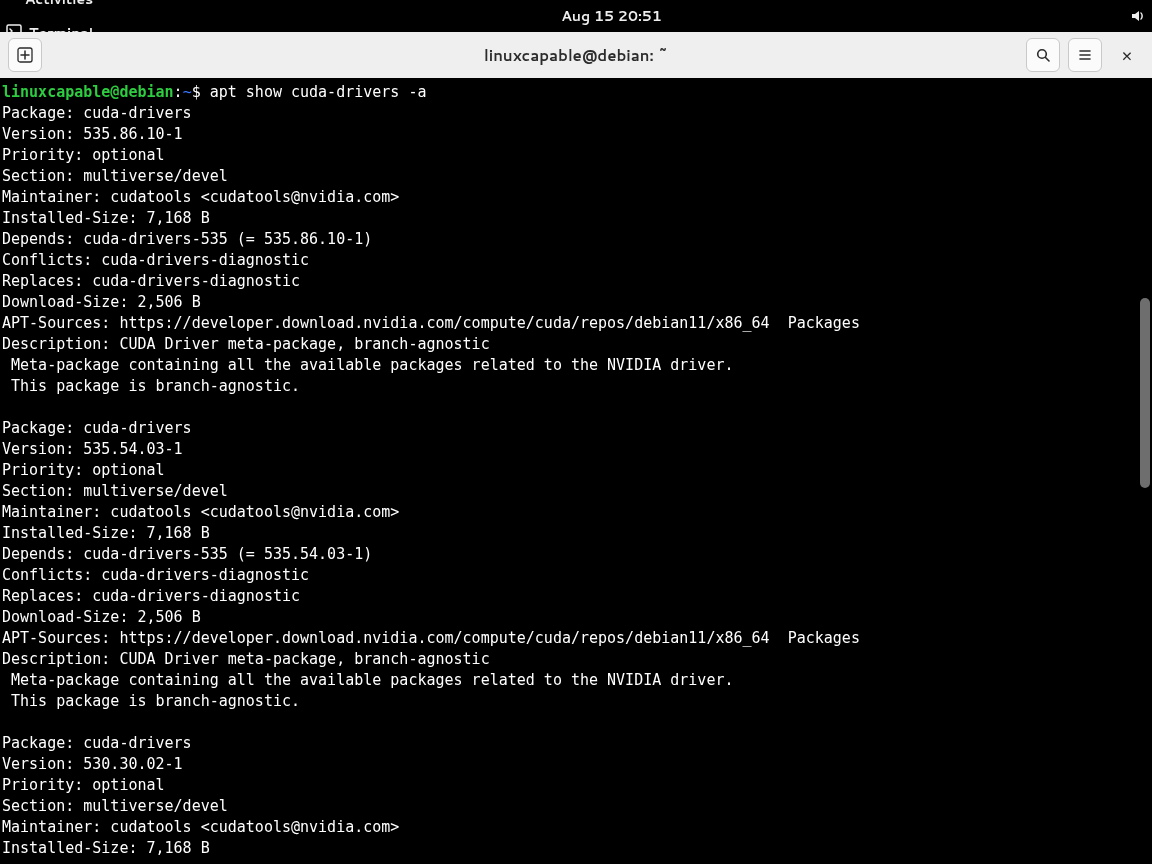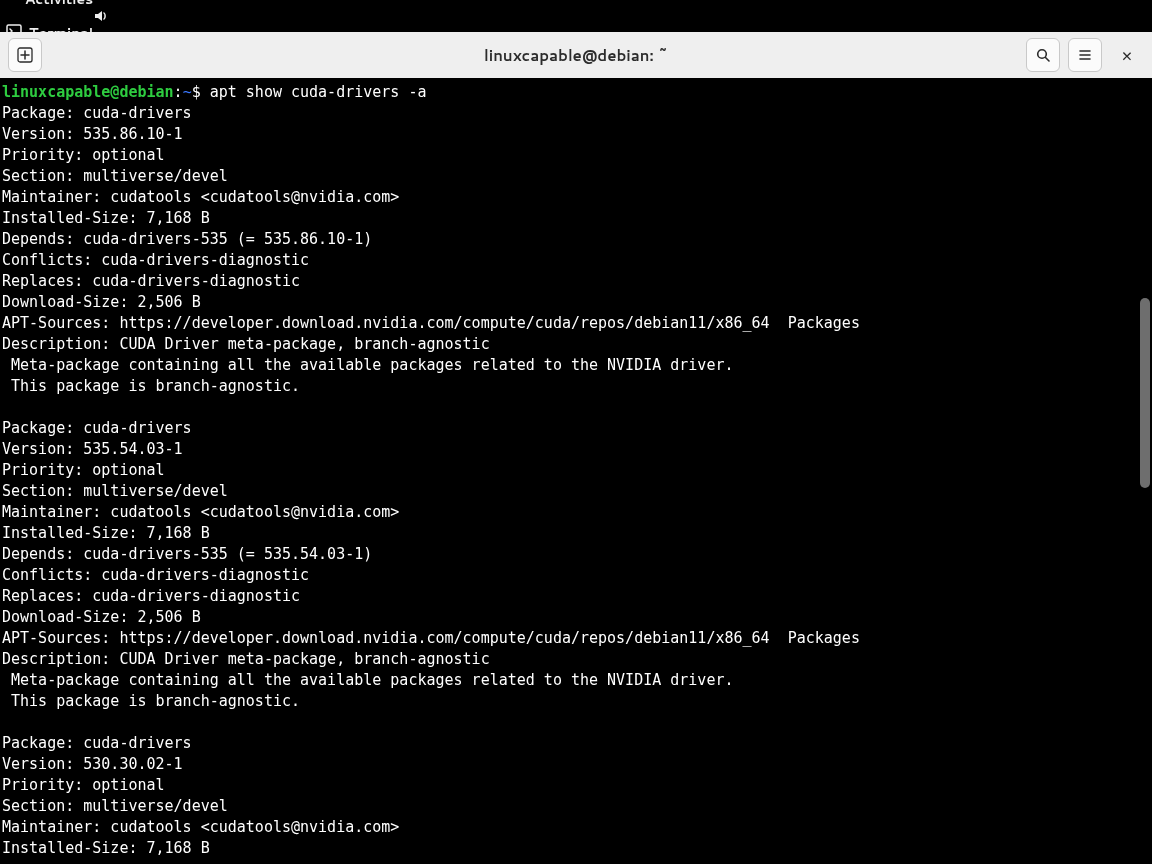--- a/index.html
+++ b/index.html
@@ -92,20 +92,23 @@
     <span class="app">
       <span>
         <svg width="16" height="16" viewBox="0 0 16 16" fill="none">
           <rect x="1" y="2" width="14" height="12" rx="1.5" stroke="#eee" stroke-width="1.5"></rect>
           <path d="M4 6l2 2-2 2M8 10h4" stroke="#eee" stroke-width="1.5" stroke-linecap="round" stroke-linejoin="round"></path>
         </svg>
       </span>
       <span>Terminal</span>
     </span>
   </div>
+  <div class="center">
+    <span>Aug 15  20:51</span>
+  </div>
   <div class="right">
     <span class="tray-icon">
       <svg width="16" height="16" viewBox="0 0 16 16">
           <path d="M8 2v3M8 5H4v3M8 5h4v3M4 8v3h8V8" stroke="#eee" stroke-width="1.5" fill="none"></path>
           <circle cx="4" cy="12.5" r="1.3" fill="#eee"></circle>
           <circle cx="12" cy="12.5" r="1.3" fill="#eee"></circle>
           <circle cx="8" cy="1.5" r="1.3" fill="#eee"></circle>
         </svg>
     </span>
     <span class="tray-icon">

